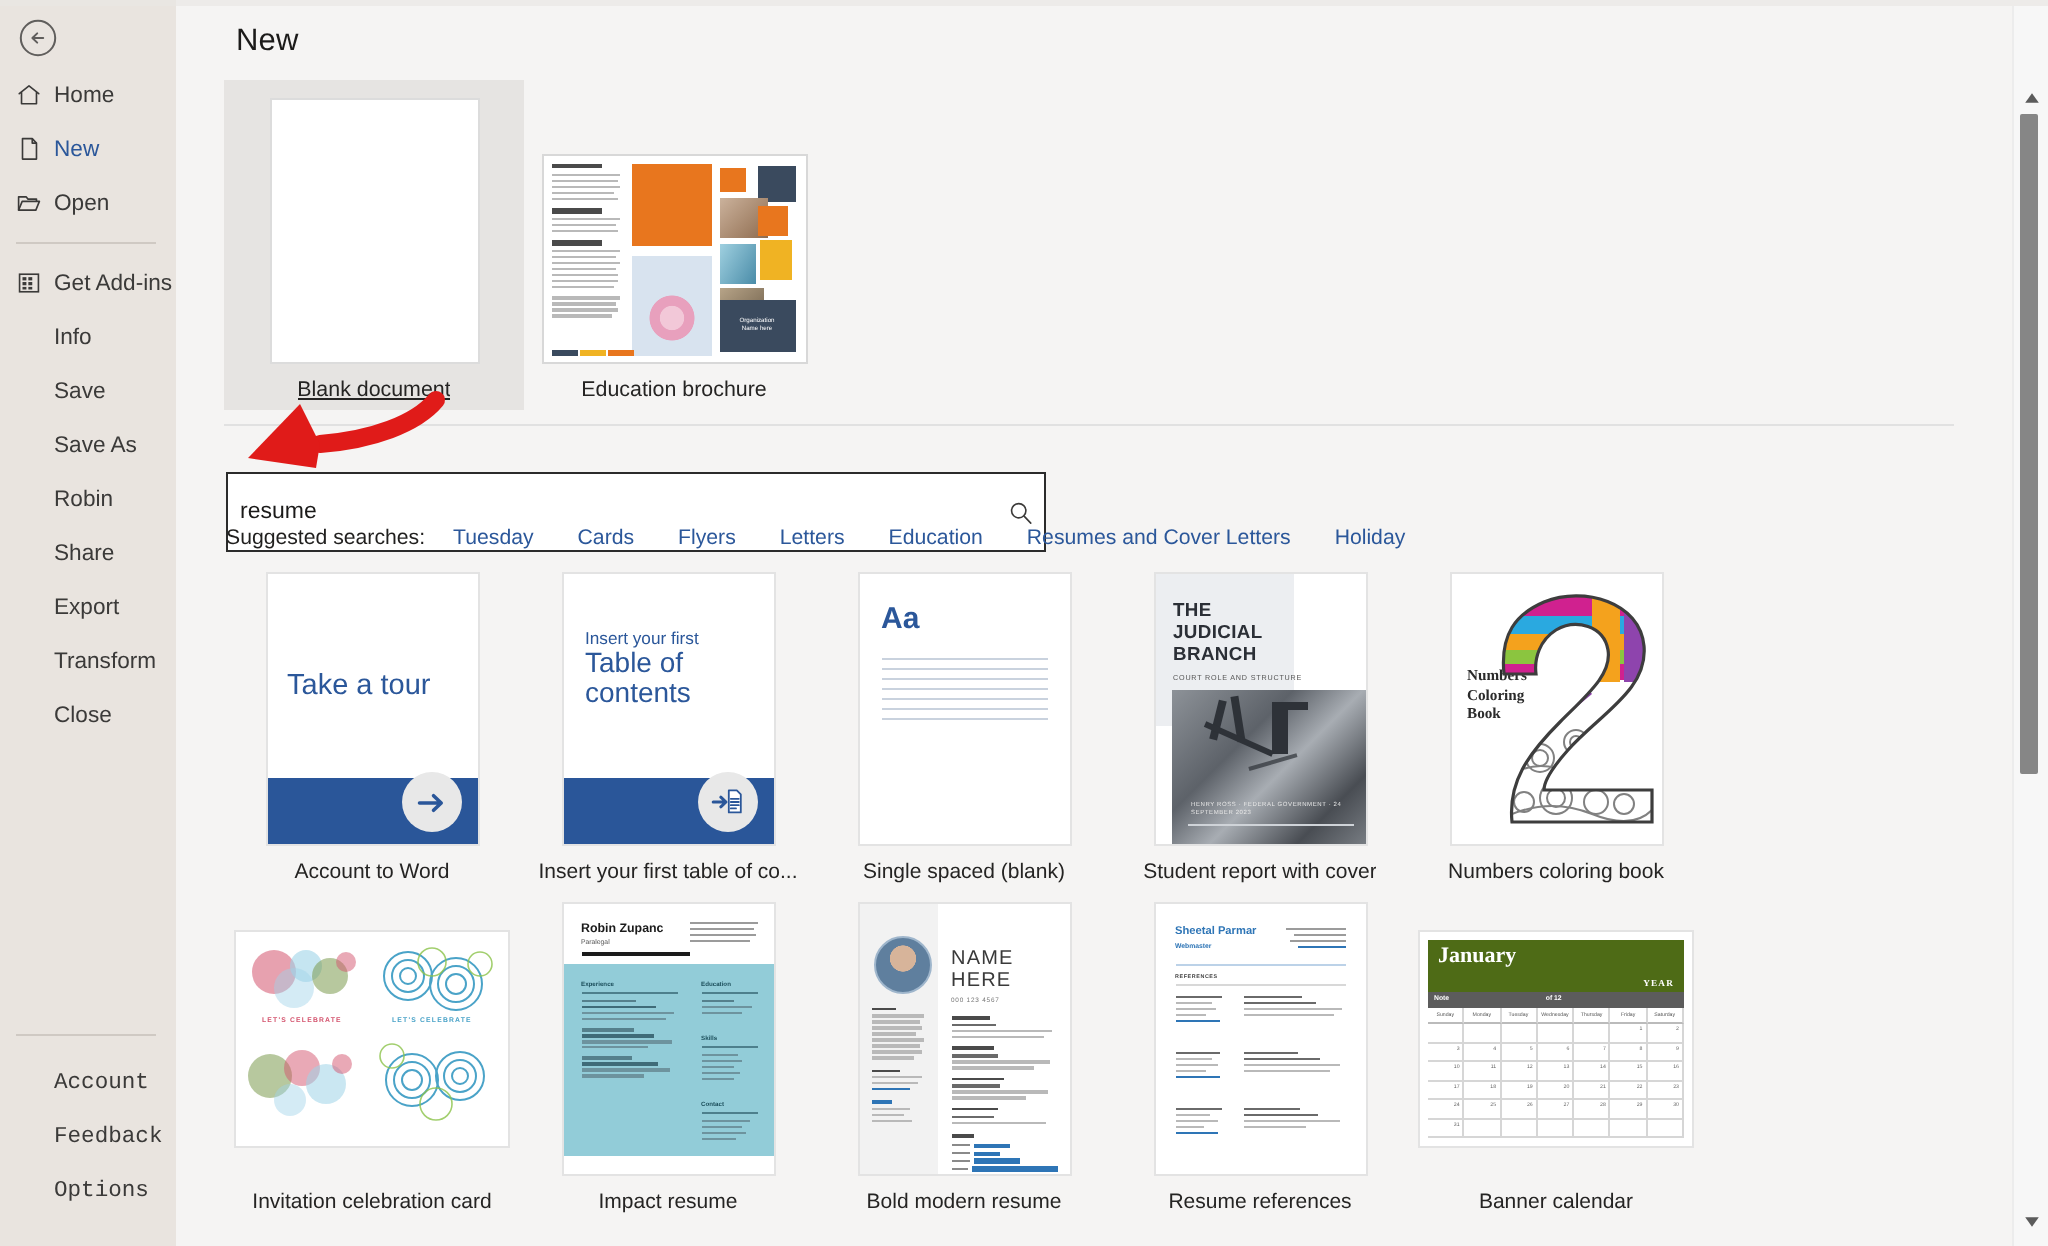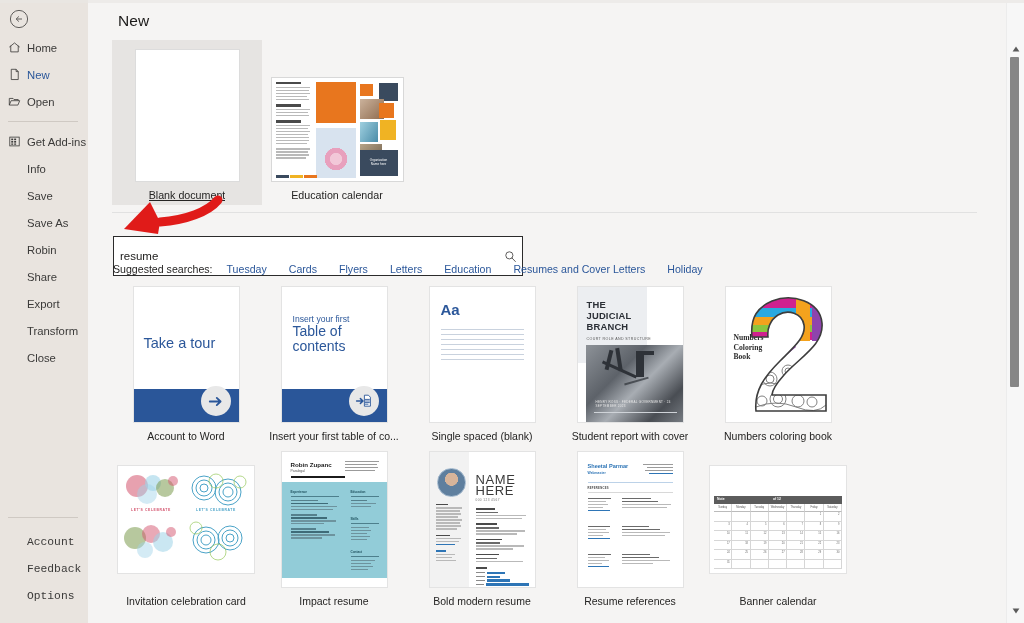--- a/index.html
+++ b/index.html
@@ -150,21 +150,21 @@
   .inv-cap{position:absolute;font-size:3.4px;letter-spacing:.6px;font-weight:bold;}
   
   .ir-name{position:absolute;left:9px;top:9px;font-size:6.2px;font-weight:bold;color:#1b1b1b;}
   .ir-role{position:absolute;left:9px;top:17px;font-size:3.4px;color:#555;}
   .ir-rule{position:absolute;left:9px;top:24px;width:52%;height:1.6px;background:#1b1b1b;}
   .ir-band{position:absolute;left:0;top:30px;right:0;bottom:9px;background:#92ccd8;}
   
   .bm-left{position:absolute;left:0;top:0;width:38%;height:100%;background:#f2f2f2;}
   .bm-av{position:absolute;left:7px;top:16px;width:27px;height:27px;border-radius:50%;
          background:radial-gradient(circle at 50% 38%, #d7b49a 0 30%, #5f7f9e 31% 100%);border:1.3px solid #9fb6cc;}
-  .bm-name{position:absolute;left:46px;top:22px;font-size:13px;line-height:11px;letter-spacing:.6px;color:#3a3a3a;}
+  .bm-name{position:absolute;left:46px;top:22px;font-size:10px;line-height:11px;letter-spacing:.6px;color:#3a3a3a;}
   .bm-sub{position:absolute;left:46px;top:46px;font-size:3.2px;color:#777;letter-spacing:.4px;}
   .bar{height:2.4px;background:#2e75b6;margin-bottom:2.6px;}
   
   .rr-name{position:absolute;left:10px;top:11px;font-size:5.6px;font-weight:bold;color:#2e75b6;}
   .rr-role{position:absolute;left:10px;top:19px;font-size:3.4px;font-weight:bold;color:#2e75b6;}
   
   .cal{position:absolute;inset:0;background:#fff;}
   .cal-band{position:absolute;left:4px;right:4px;top:4px;height:26px;background:#4e6b16;}
   .cal-month{position:absolute;left:5px;top:2px;font-size:11px;font-weight:bold;color:#fff;font-family:"Liberation Serif","DejaVu Serif",serif;}
   .cal-year{position:absolute;right:5px;bottom:2px;font-size:4.6px;font-weight:bold;color:#fff;letter-spacing:.6px;font-family:"Liberation Serif","DejaVu Serif",serif;}
@@ -350,21 +350,21 @@
             <div class="br-col br-yellow" style="left:108px;top:42px;width:16px;height:20px;"></div>
             <div class="br-col" style="left:88px;top:66px;width:22px;height:18px;background:linear-gradient(140deg,#b7a488,#6f5f4a);"></div>
             <div class="br-col br-navy" style="left:88px;top:72px;width:38px;height:26px;"></div>
             <div style="position:absolute;left:92px;top:80px;font-size:3.1px;color:#fff;line-height:4px;text-align:center;width:30px;">Organization<br>Name here</div>
 
             <div class="br-col br-navy" style="left:4px;bottom:3px;width:13px;height:3px;"></div>
             <div class="br-col br-yellow" style="left:18px;bottom:3px;width:13px;height:3px;"></div>
             <div class="br-col br-orange" style="left:32px;bottom:3px;width:13px;height:3px;"></div>
           </div>
         </div>
-        <div class="feat-label">Education calendar</div>
+        <div class="feat-label">Education brochure</div>
       </div>
     </div>
 
     <div class="divider"></div>
 
     <div class="search-row">
       <div class="search-box">
         <input class="search-input" type="text" value="resume" style="">
         <span class="search-icon">
           <svg width="13" height="13" viewBox="0 0 16 16">
@@ -777,20 +777,24 @@
               </div>
             </div>
           </div>
           <div class="tpl-label">Resume references</div>
         </div>
 
         <div class="tpl tpl-r2">
           <div class="tpl-thumb">
             <div class="sheet p-land">
               <div class="cal">
+                <div class="cal-band">
+                  <div class="cal-month">January</div>
+                  <div class="cal-year">YEAR</div>
+                </div>
                 <div class="cal-sub">
                   <span style="left:3px;">Note</span>
                   <span style="left:46%;">of 12</span>
                 </div>
                 <div class="cal-grid">
                   <div class="hdr">Sunday</div>
                     <div class="hdr">Monday</div>
                     <div class="hdr">Tuesday</div>
                   <div class="hdr">Wednesday</div>
                     <div class="hdr">Thursday</div>

